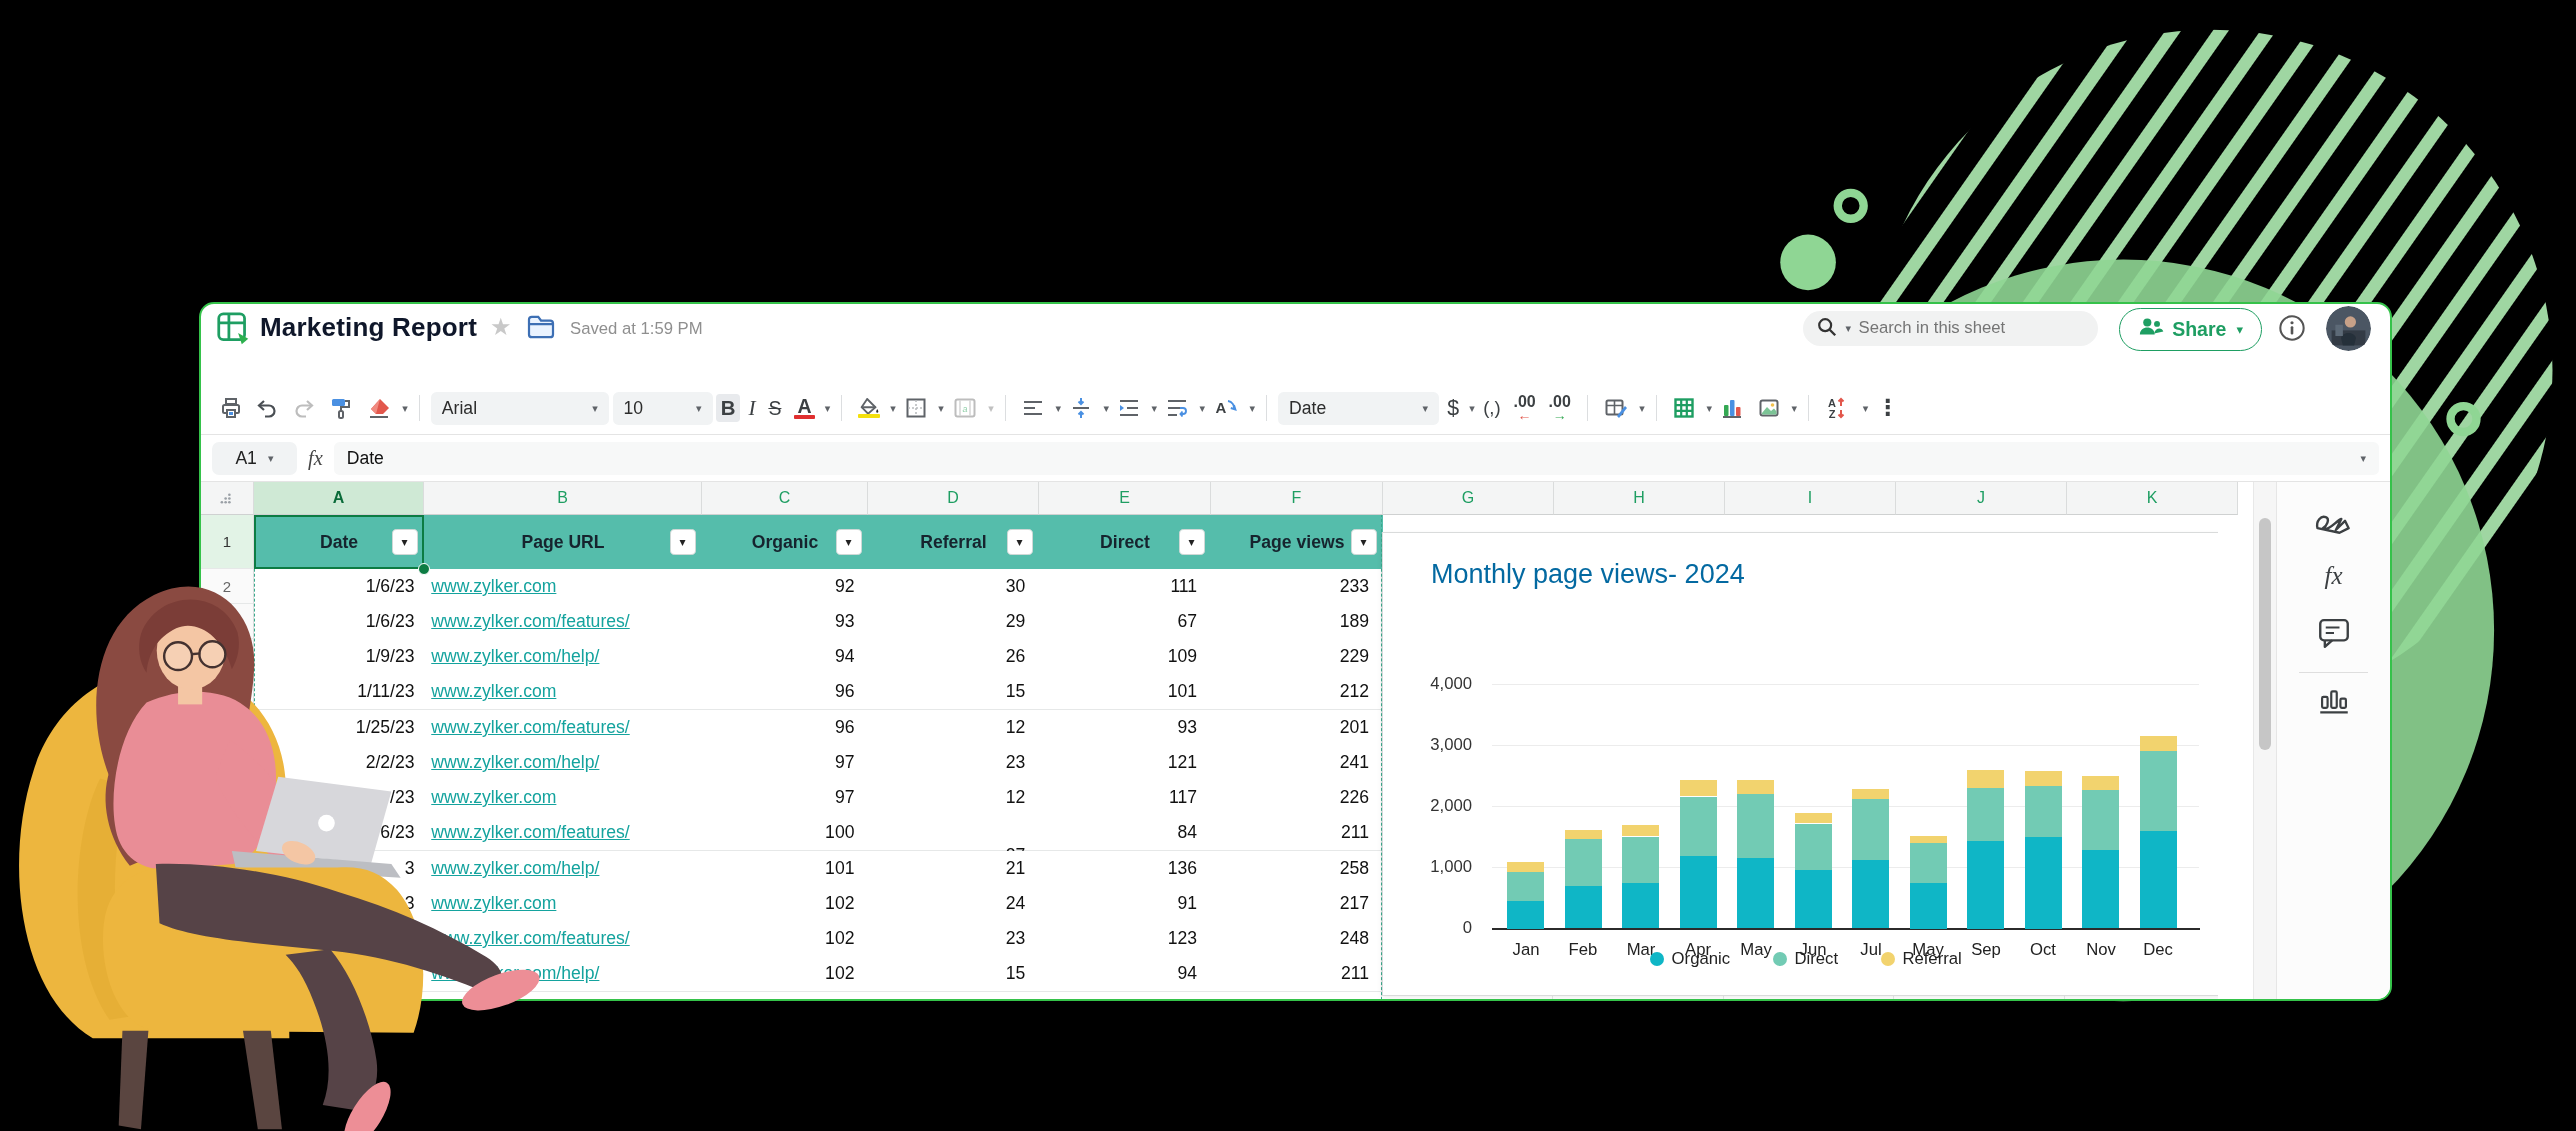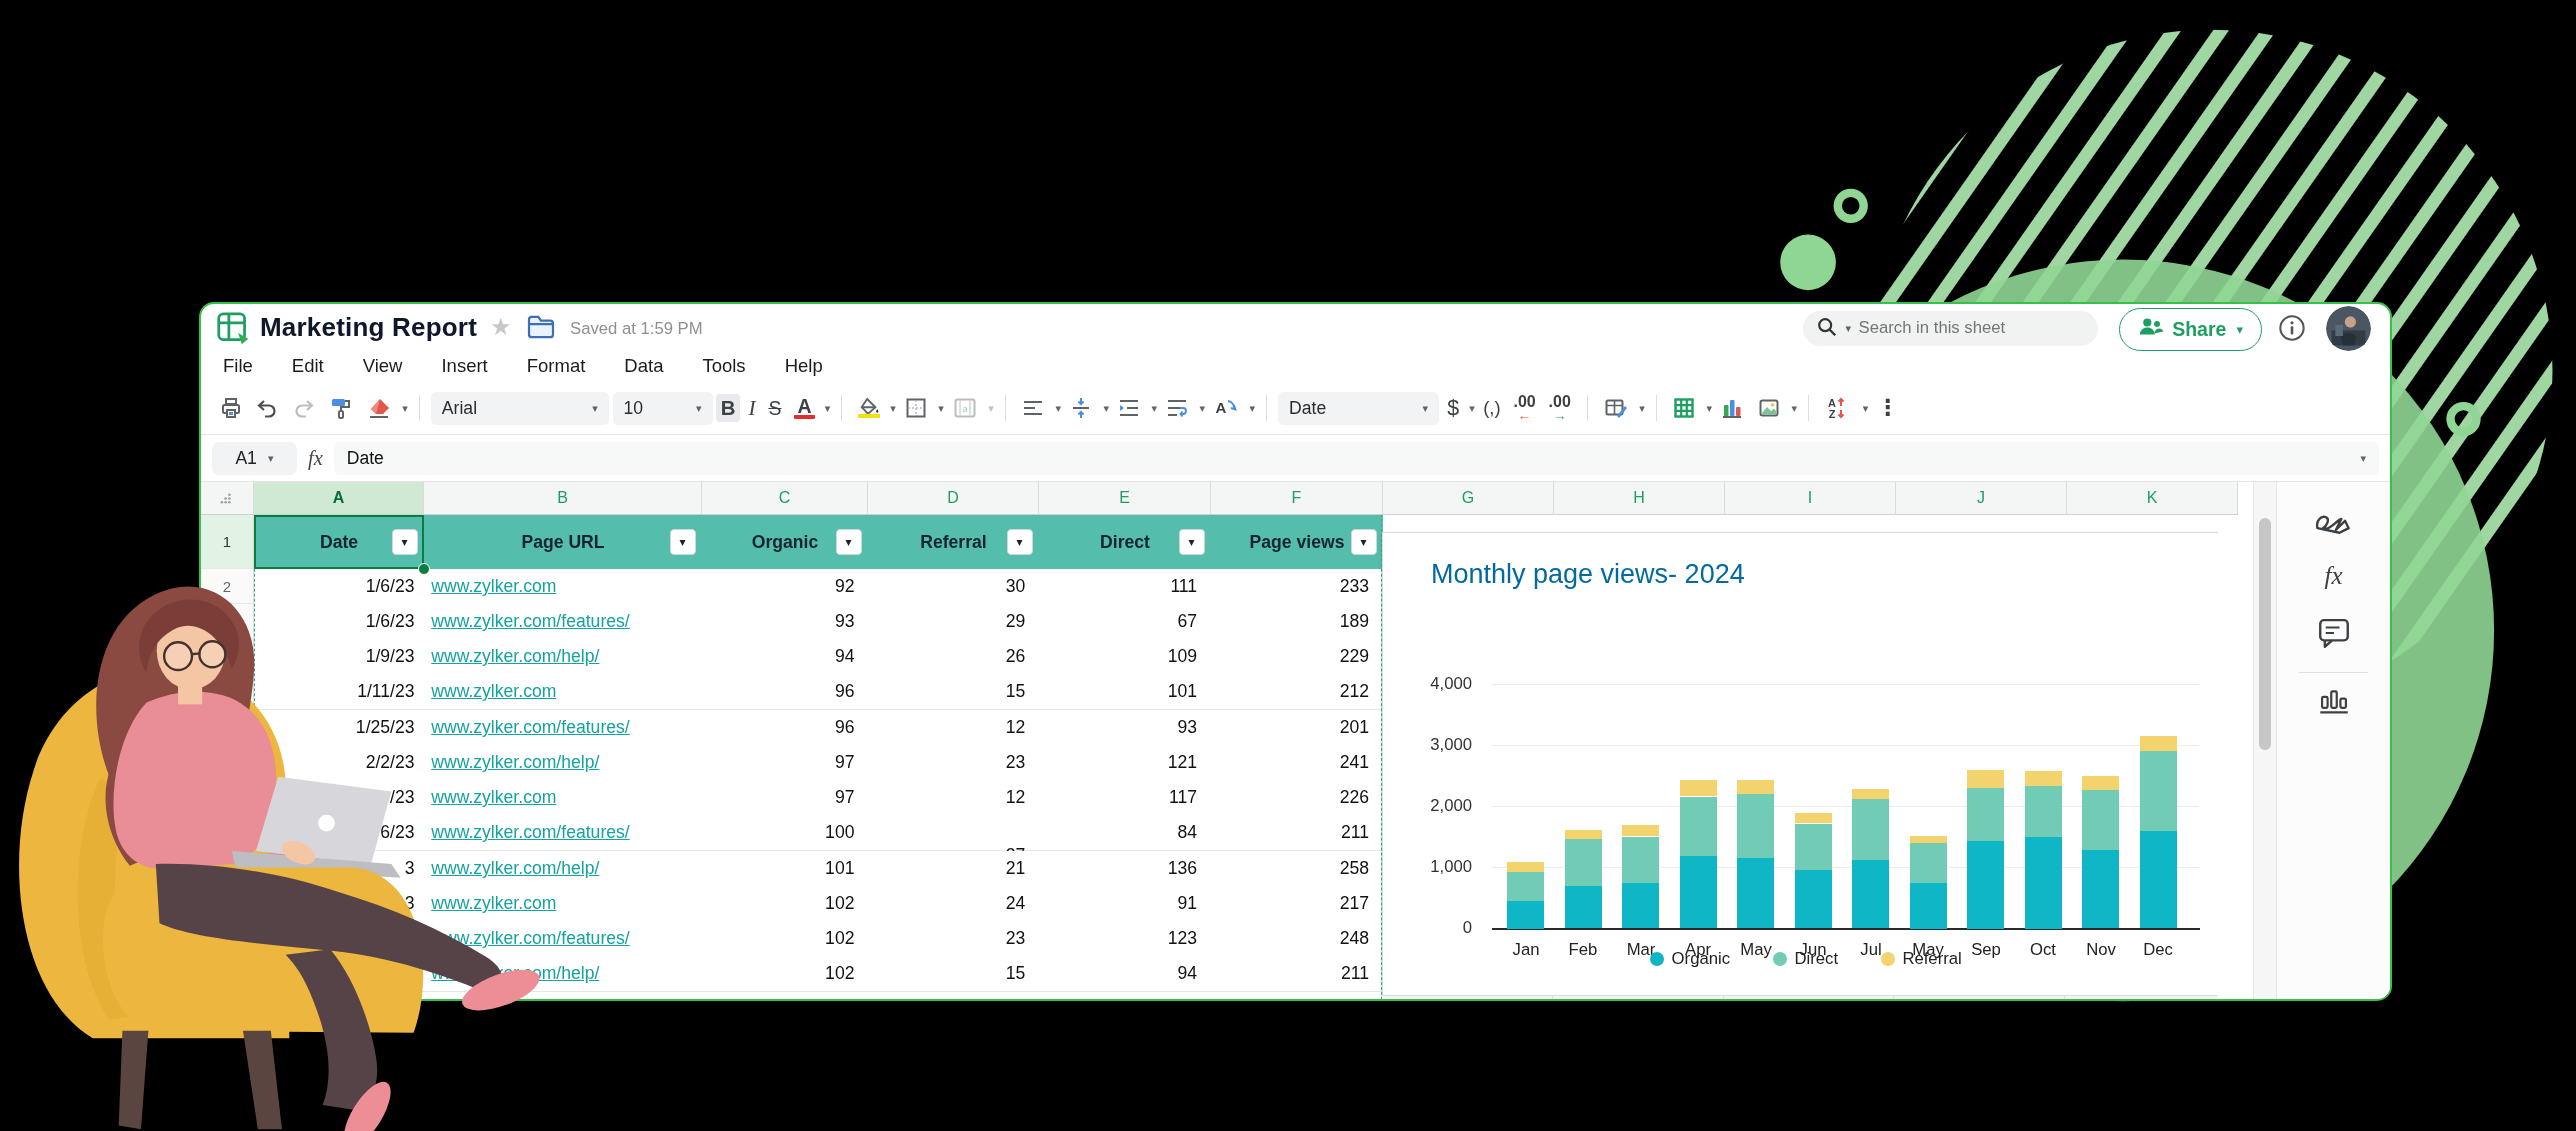--- a/index.html
+++ b/index.html
@@ -153,30 +153,20 @@
       <svg width="45" height="45" viewBox="0 0 48 48">
           <circle cx="24" cy="24" r="24" fill="#4b5663"></circle>
           <rect x="6" y="26" width="36" height="16" fill="#333b45"></rect>
           <circle cx="26" cy="17" r="6" fill="#c7a188"></circle>
           <path d="M16 34 c2-7 14-7 16 0 l-2 8 h-12 Z" fill="#25303a"></path>
           <rect x="10" y="20" width="8" height="12" fill="#5d6a77"></rect>
         </svg>
     </span>
   </div>
 
-  <div id="menubar">
-      <span class="menu-item">File</span>
-      <span class="menu-item">Edit</span>
-      <span class="menu-item">View</span>
-      <span class="menu-item">Insert</span>
-      <span class="menu-item">Format</span>
-      <span class="menu-item">Data</span>
-      <span class="menu-item">Tools</span>
-      <span class="menu-item">Help</span>
-    </div>
 
   <div id="toolbar">
       <span class="tb">
         <svg width="24" height="24" viewBox="0 0 24 24">
           <rect x="4" y="9" width="16" height="8" rx="1.5" fill="none" stroke="#5f6368" stroke-width="2"></rect>
           <rect x="7" y="3" width="10" height="5" fill="none" stroke="#5f6368" stroke-width="2"></rect>
           <rect x="8" y="14" width="8" height="7" fill="#fff" stroke="#5f6368" stroke-width="2"></rect>
           <rect x="10" y="16" width="4" height="3" fill="#4a90e2"></rect>
         </svg>
       </span>

